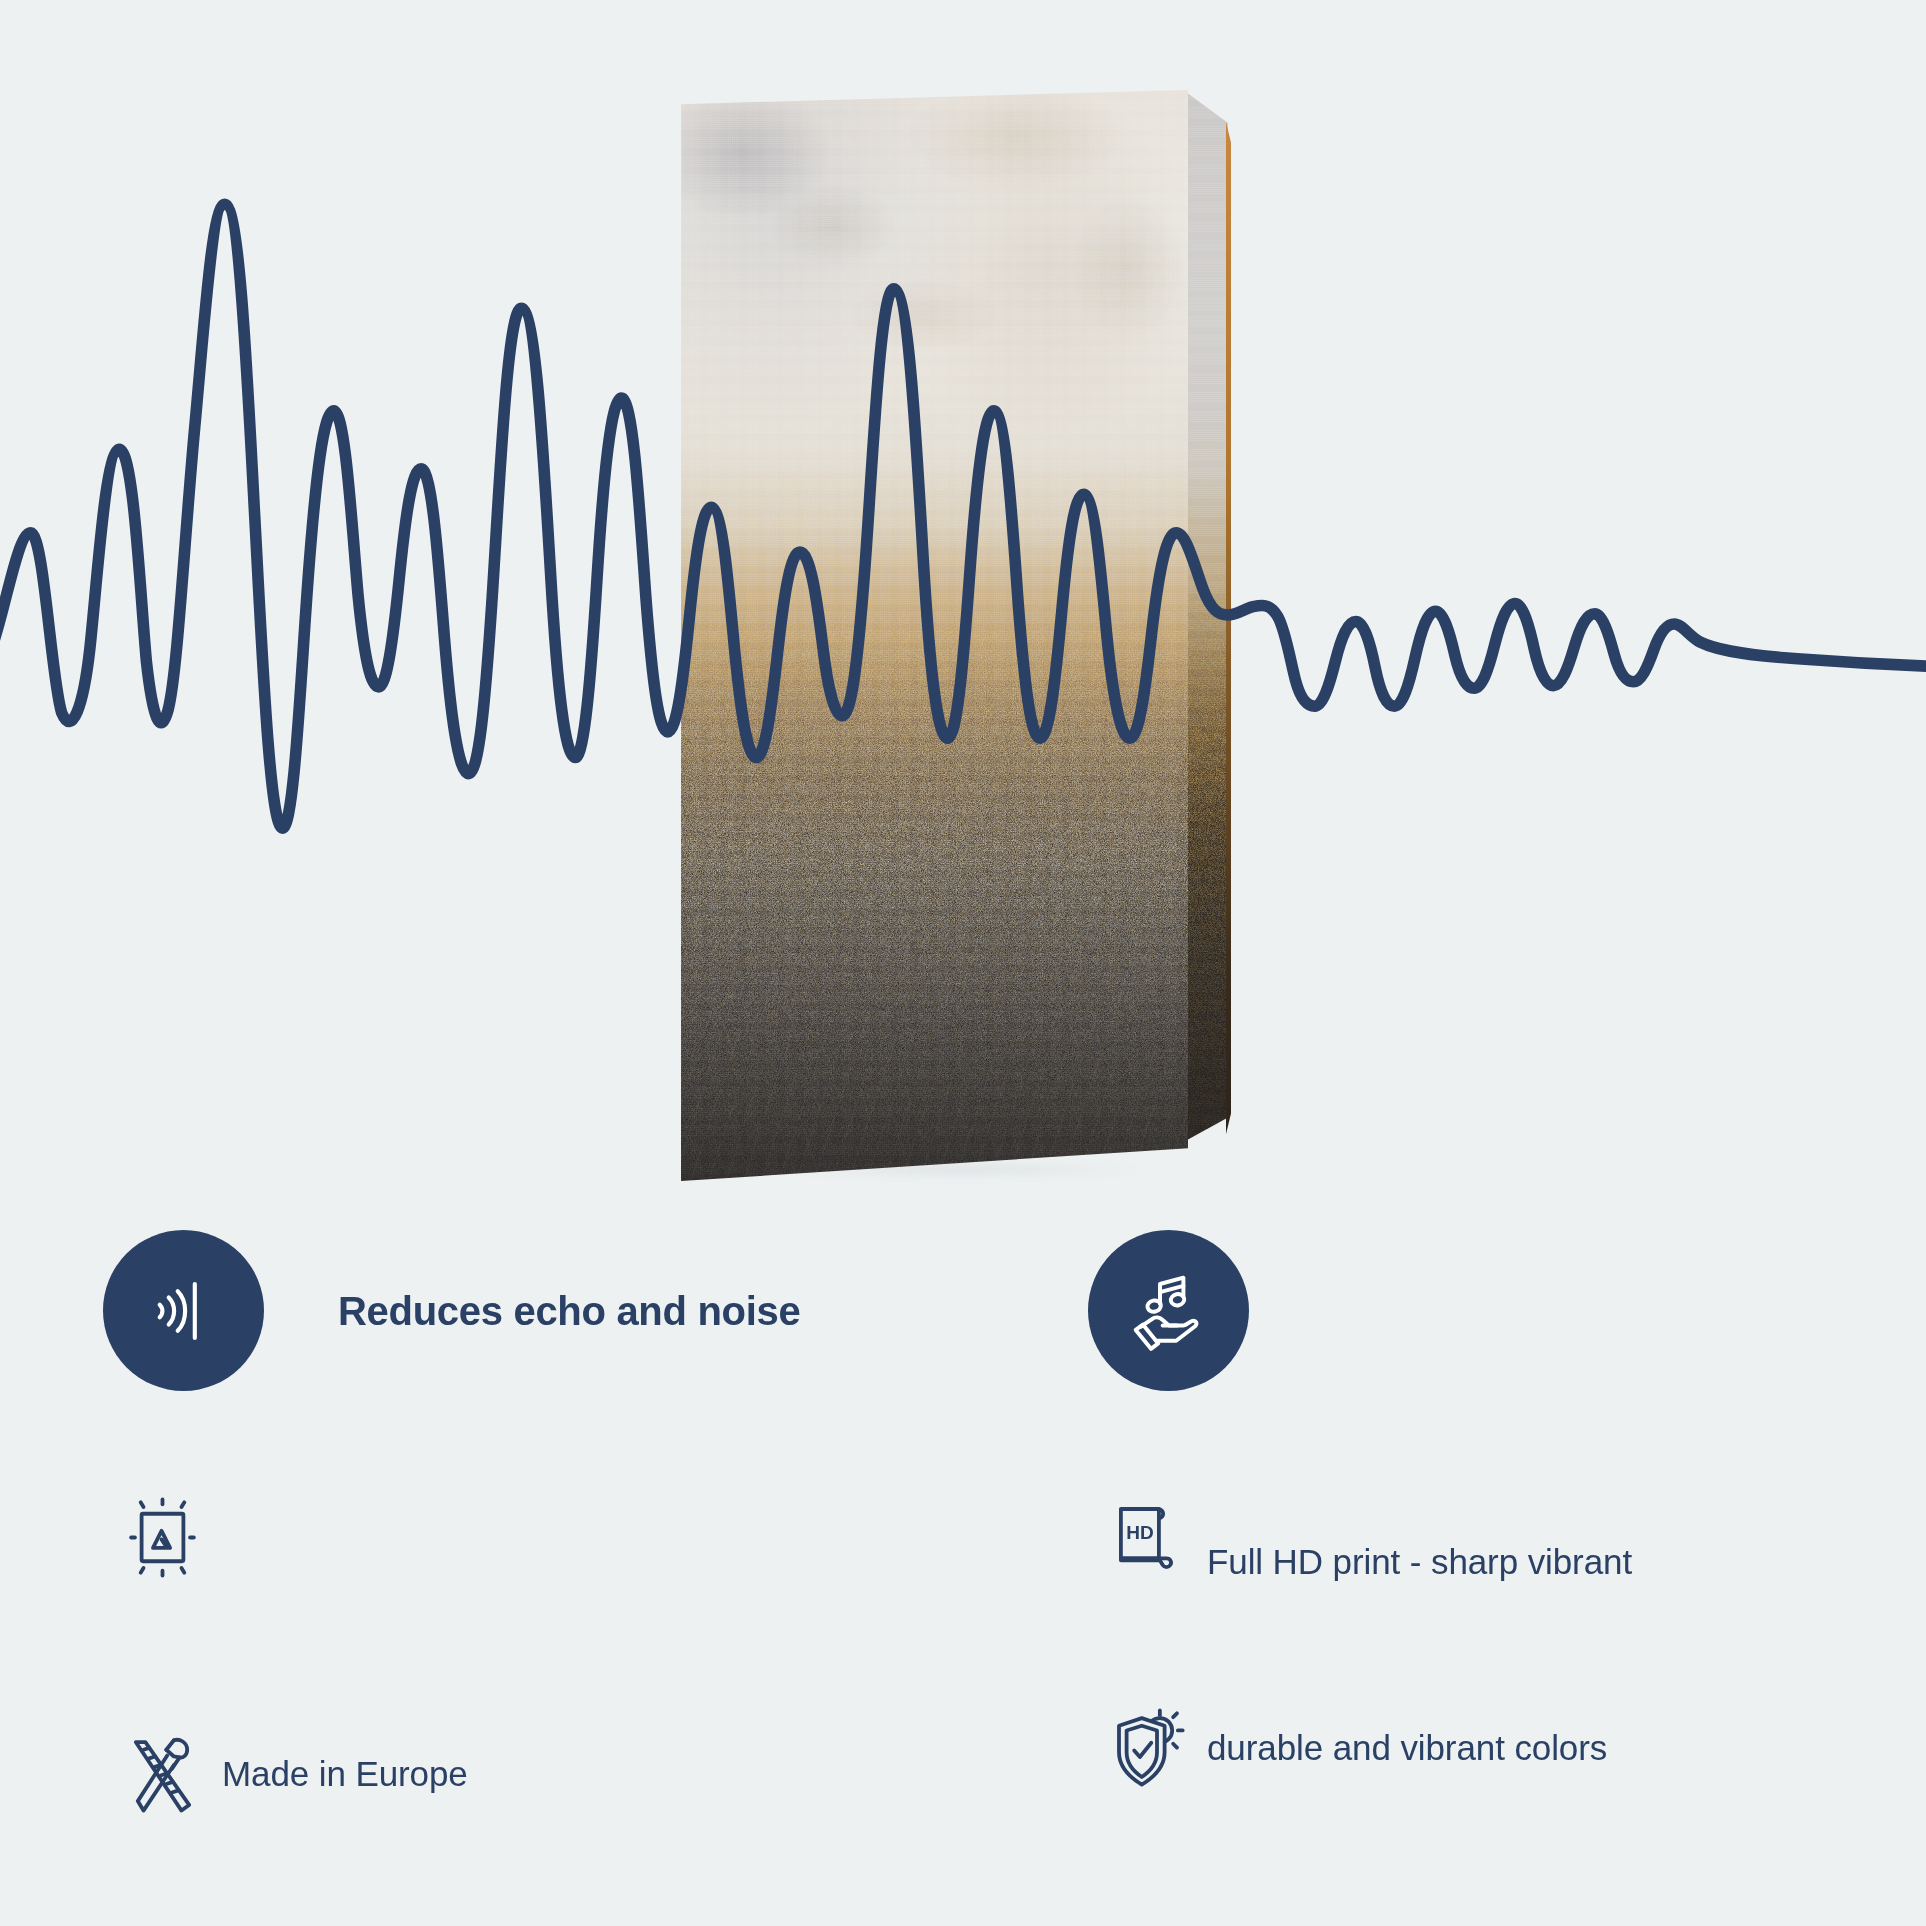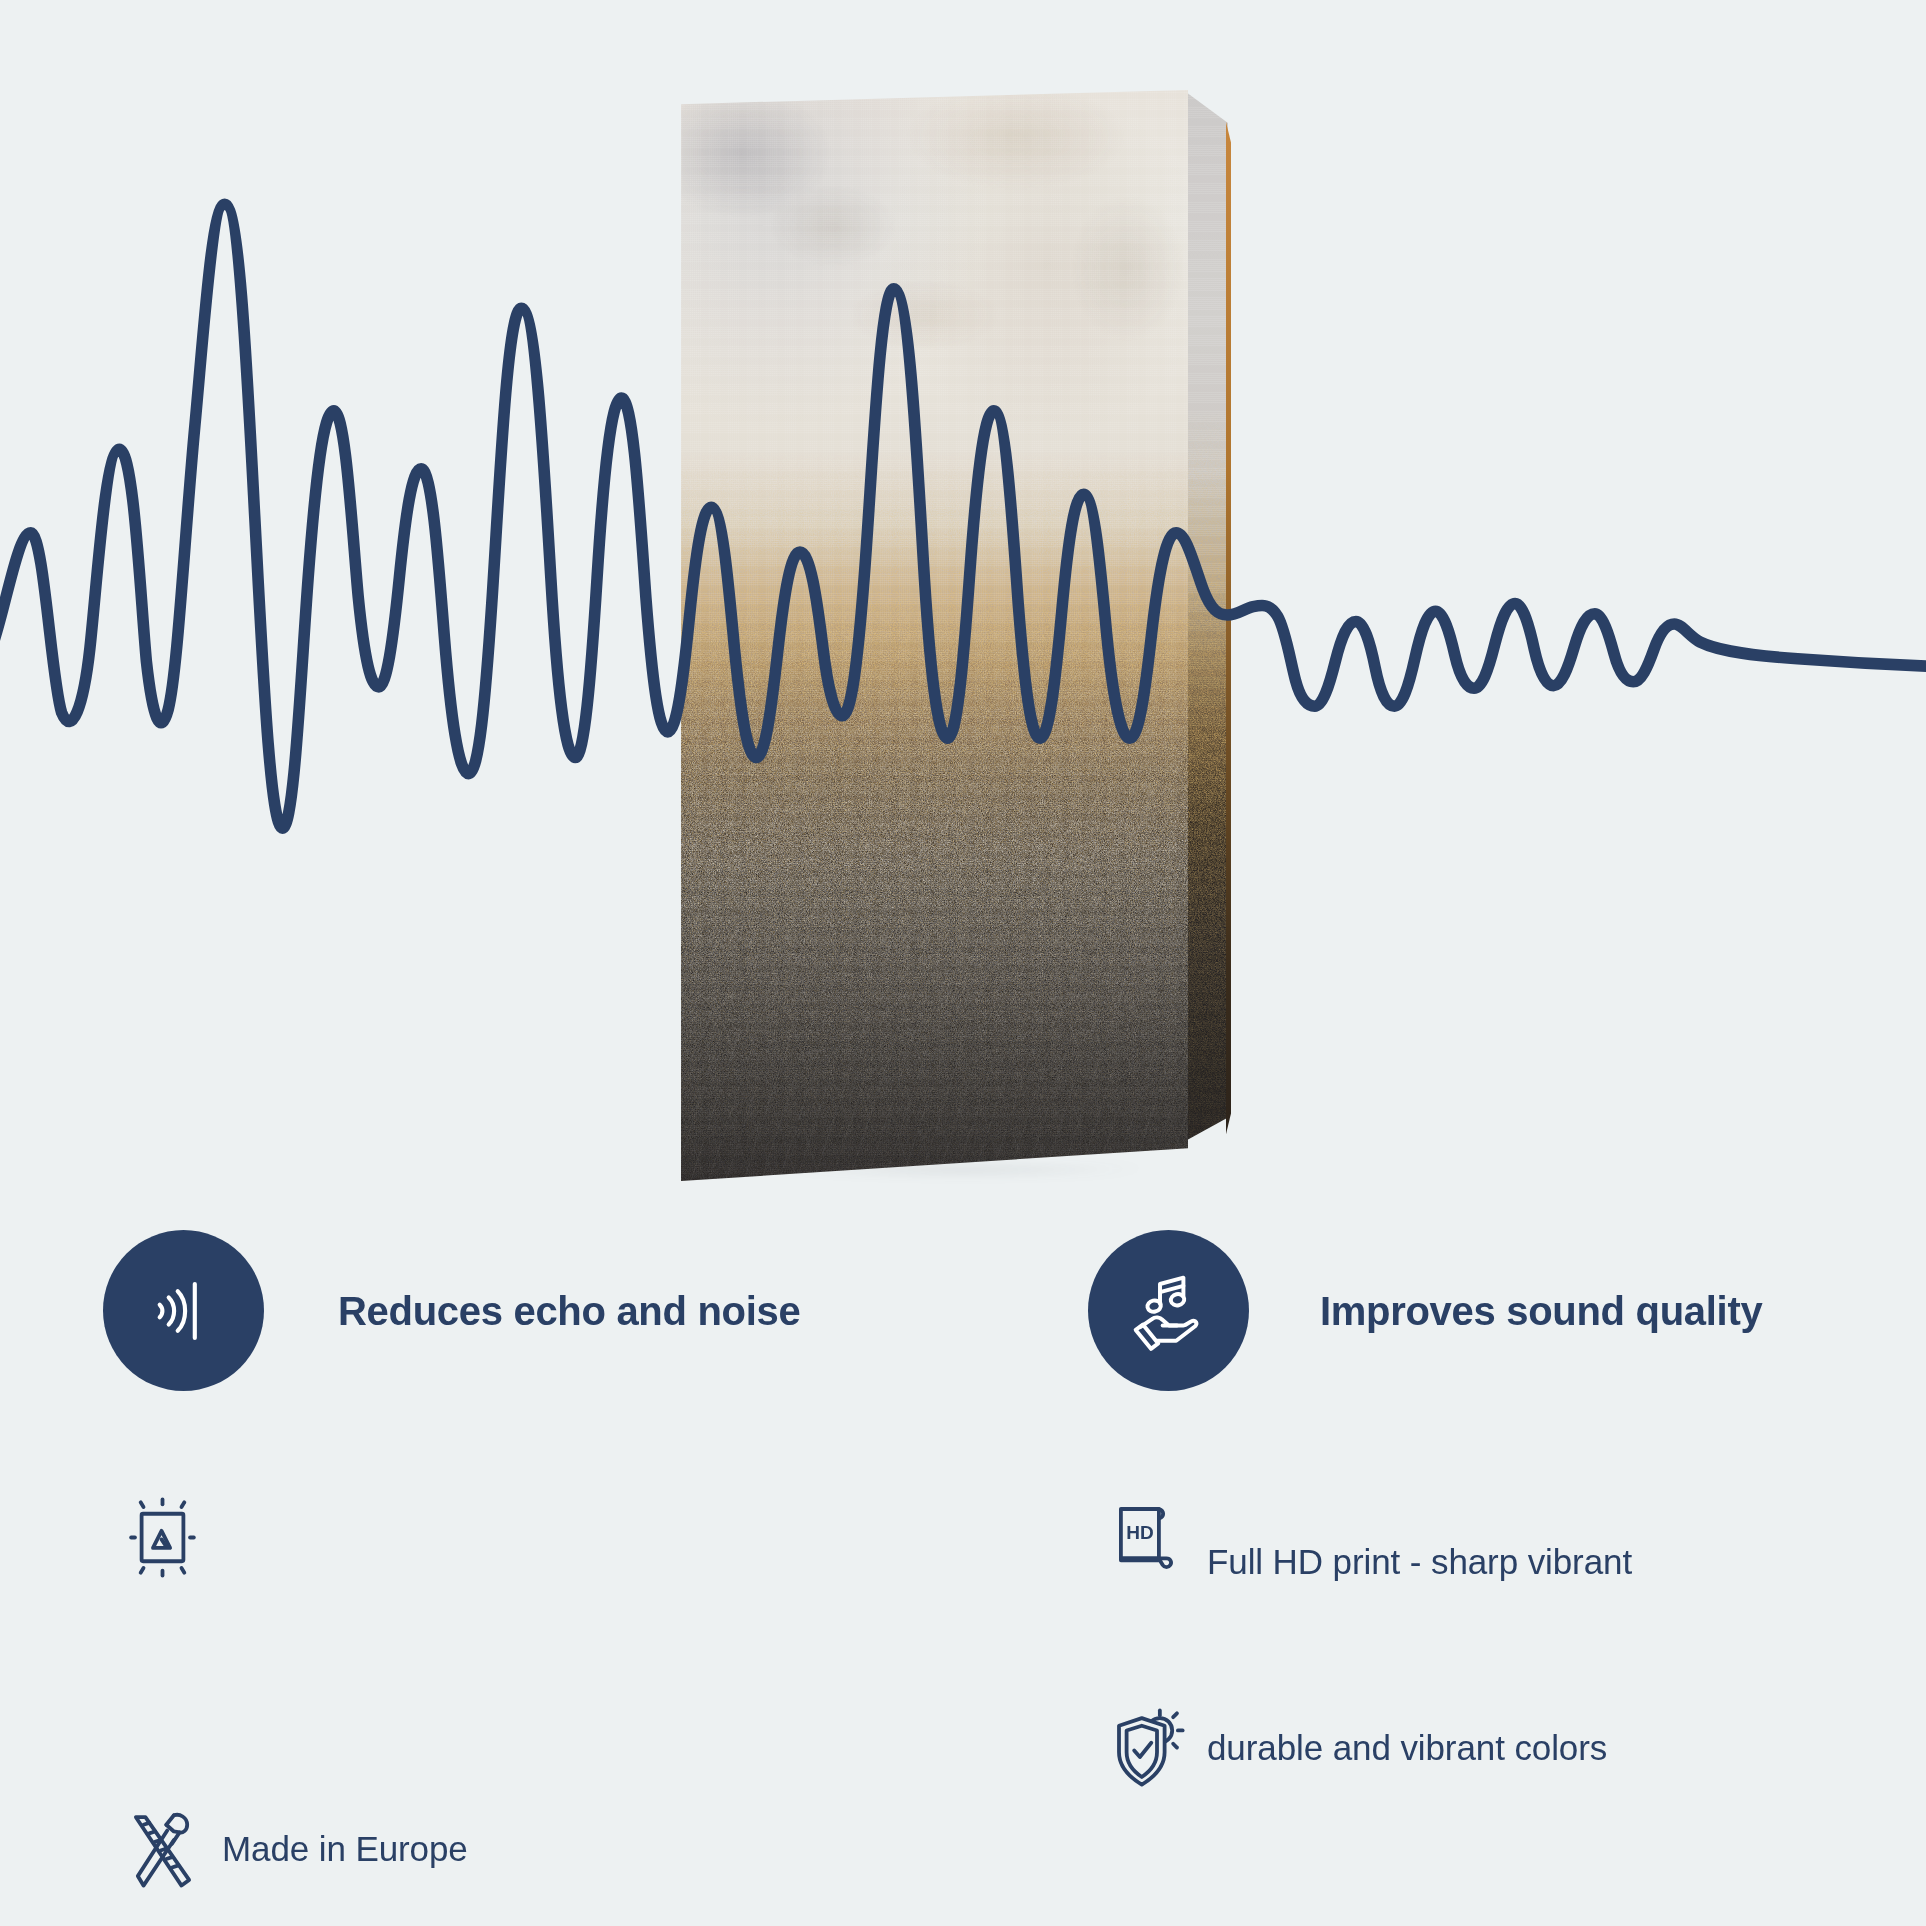--- a/index.html
+++ b/index.html
@@ -307,21 +307,20 @@
       <svg viewBox="0 0 100 100" fill="none" stroke="#ffffff" stroke-width="4.4" stroke-linecap="round" stroke-linejoin="round">
         <path d="M40,42 L40,20 L66,13 L66,34"></path>
         <path d="M40,29 L66,22"></path>
         <ellipse cx="33.5" cy="44.5" rx="7.5" ry="6.2" transform="rotate(-12 33.5 44.5)"></ellipse>
         <ellipse cx="59.5" cy="37.5" rx="7.5" ry="6.2" transform="rotate(-12 59.5 37.5)"></ellipse>
         <path d="M18,68 L31,59 C35,56 40,57 43,60 L50,66 L66,66 C70,66 72,62 76,61 C80,60 82,64 79,67 L58,83 L36,83"></path>
         <path d="M43,66 L59,66"></path>
         <path d="M13,71 L21,65 L38,86 L30,92 Z"></path>
       </svg>
     </div>
-    <div class="feat-title" style="margin-left:71px;">Improves sound quality</div>
   </div>
 
   <div class="feature" style="left:103px;top:1490px;">
     <div class="icon-box">
       <svg viewBox="0 0 100 100" fill="none" stroke="#2a4065" stroke-width="4" stroke-linecap="round" stroke-linejoin="round">
         <rect x="28" y="25" width="44" height="50" rx="1.5"></rect>
         <path d="M40,61 L49,43 L58,61 Z"></path>
         <path d="M49,52 L53,58"></path>
         <line x1="17" y1="50" x2="21" y2="50"></line>
         <line x1="79" y1="50" x2="83" y2="50"></line>
@@ -342,21 +341,21 @@
         <path d="M62,20 C68,22 68,28 62,30"></path>
         <path d="M22,72 L70,72 C74,72 76,76 74,79 C72,82 68,82 66,79 L63,74 L22,74 Z"></path>
         <text x="42" y="52" text-anchor="middle" font-family="'Liberation Sans',sans-serif" font-size="20" font-weight="700" fill="#2a4065" stroke="none">HD</text>
       </svg>
     </div>
     <div>
       <div class="feat-text">Full HD print - sharp vibrant</div>
     </div>
   </div>
 
-  <div class="feature" style="left:103px;top:1802px;">
+  <div class="feature" style="left:103px;top:1727px;">
     <div class="icon-box">
       <svg viewBox="0 0 100 100" fill="none" stroke="#2a4065" stroke-width="4" stroke-linecap="round" stroke-linejoin="round">
         <path d="M22,16 L32,16 L78,82 L70,88 Z"></path>
         <line x1="30" y1="24" x2="36" y2="22"></line>
         <line x1="36" y1="33" x2="42" y2="31"></line>
         <line x1="42" y1="42" x2="48" y2="40"></line>
         <line x1="48" y1="51" x2="54" y2="49"></line>
         <line x1="54" y1="60" x2="60" y2="58"></line>
         <line x1="60" y1="69" x2="66" y2="67"></line>
         <path d="M62,14 C68,12 76,16 76,24 C76,30 71,33 68,32 L60,44"></path>

